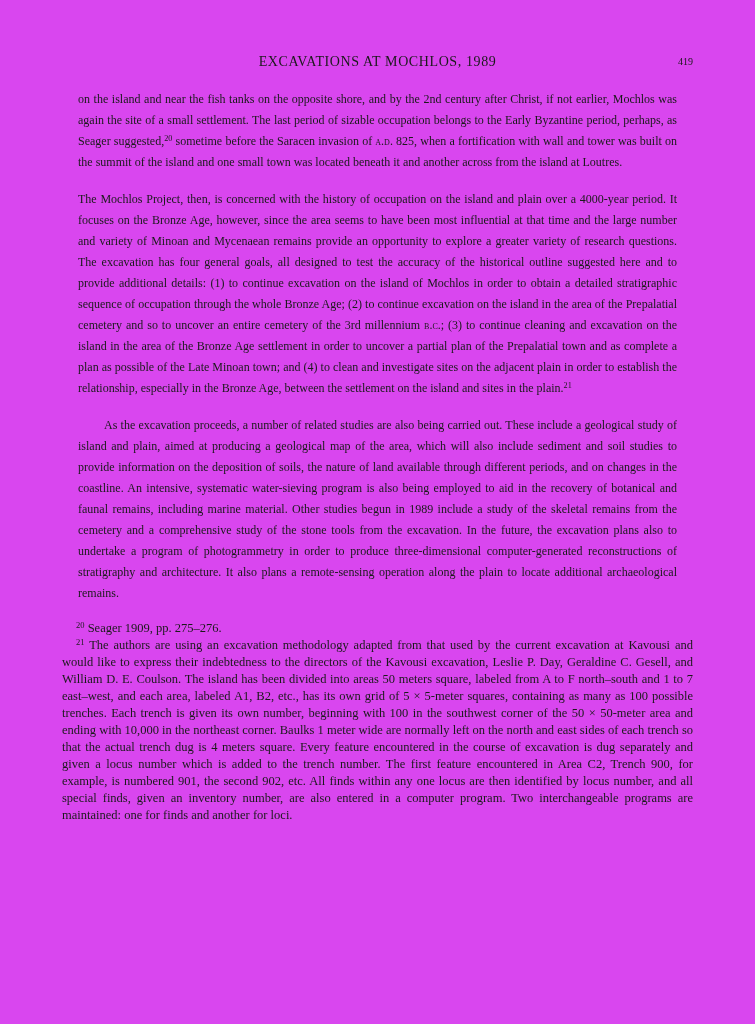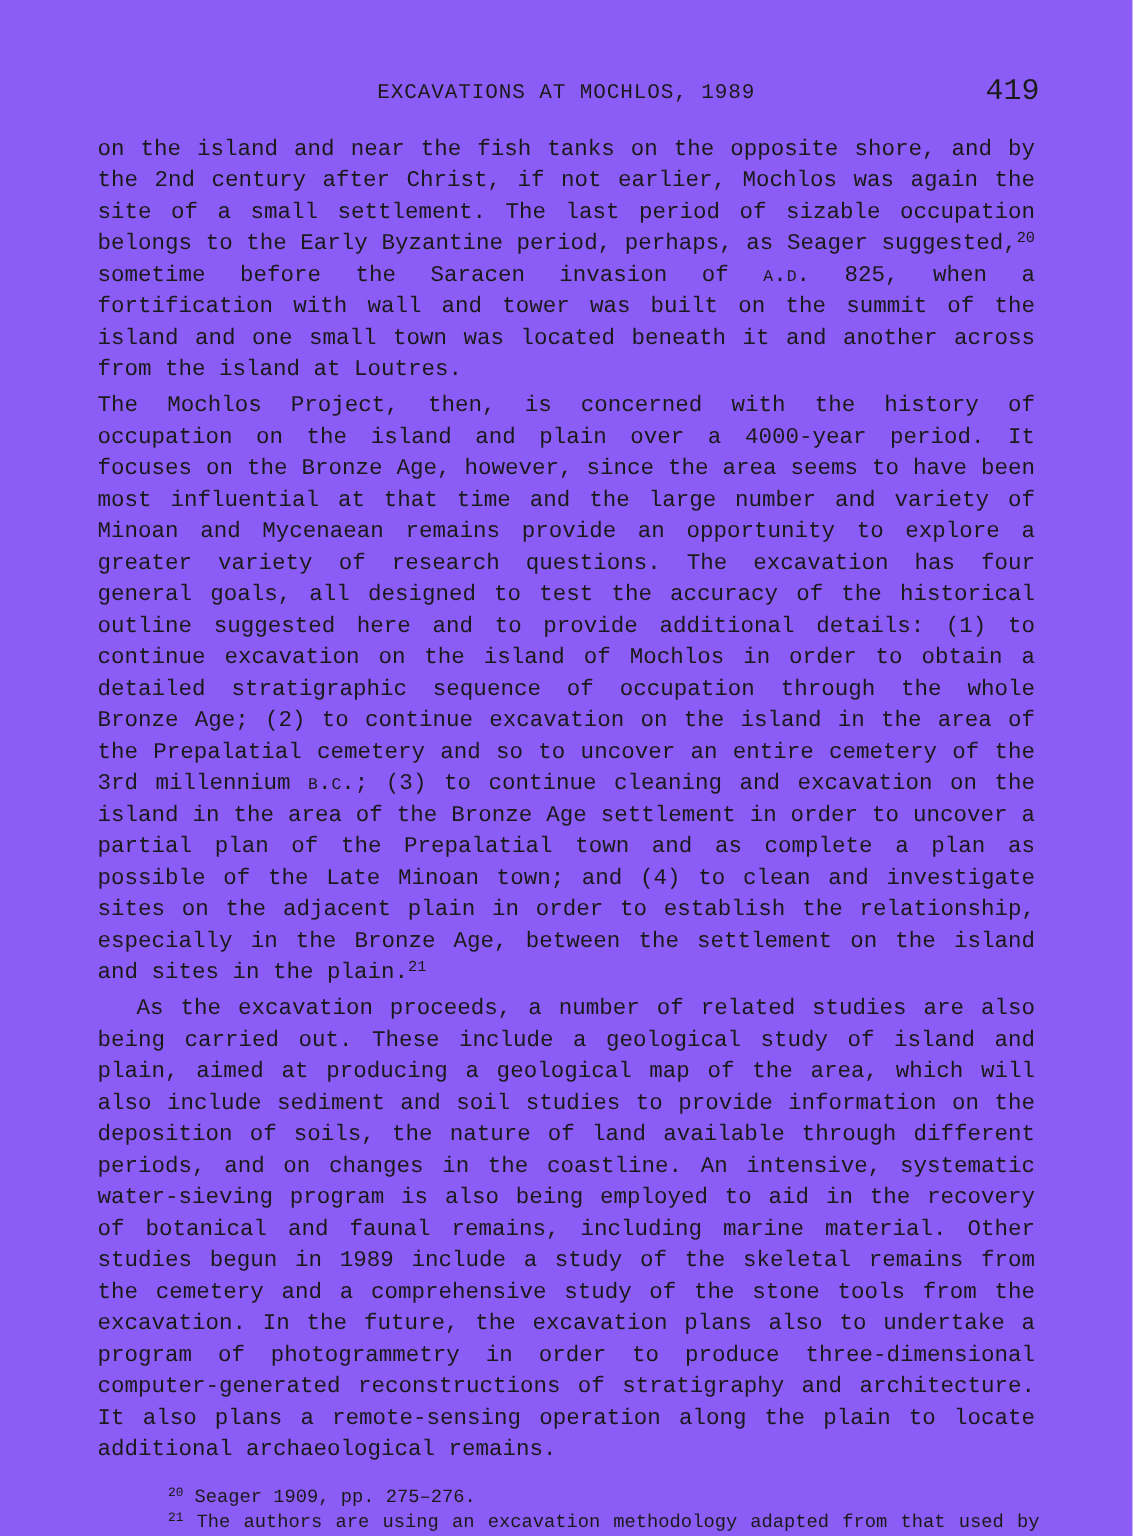--- a/index.html
+++ b/index.html
@@ -6,66 +6,65 @@
     margin: 0;
     padding: 0;
     background: #fbfbfa;
   }
   .page {
     position: relative;
     width: 755px;
     height: 1024px;
     box-sizing: border-box;
     padding: 54px 62px 0 62px;
-    background: #8b5cf6;
+    background: #d946ef;
     color: #1a1a1a;
-    font-family: Liberation Mono, monospace;
+    font-family: Liberation Serif, serif;
     overflow: hidden;
   }
   .page-header {
     position: relative;
     height: 16px;
   }
   .running-head {
     text-align: center;
     font-size: 14px;
     letter-spacing: 0.6px;
     line-height: 16px;
     white-space: nowrap;
   }
   .page-number {
     position: absolute;
     right: 0;
     top: 0;
-    font-size: 20px;
+    font-size: 10px;
     line-height: 16px;
   }
   .body-para {
-    margin: 3px;
-    font-size: 15px;
+    margin: 16px;
+    font-size: 12px;
     line-height: 21px;
     text-align: justify;
   }
   .body-para.first {
     margin-top: 19px;
   }
   .body-para.indent {
     text-indent: 26px;
   }
   .section-heading {
     margin: 10px 0 4px 0;
     font-size: 17px;
     font-weight: normal;
     text-align: center;
     letter-spacing: 0.8px;
     line-height: 22px;
   }
   .footnotes {
     margin-top: 13px;
-    margin-left: 36px;
   }
   .footnote {
     margin: 0;
     font-size: 12.5px;
     line-height: 17px;
     text-align: justify;
     text-indent: 14px;
   }
   .sup {
     font-size: 0.68em;

